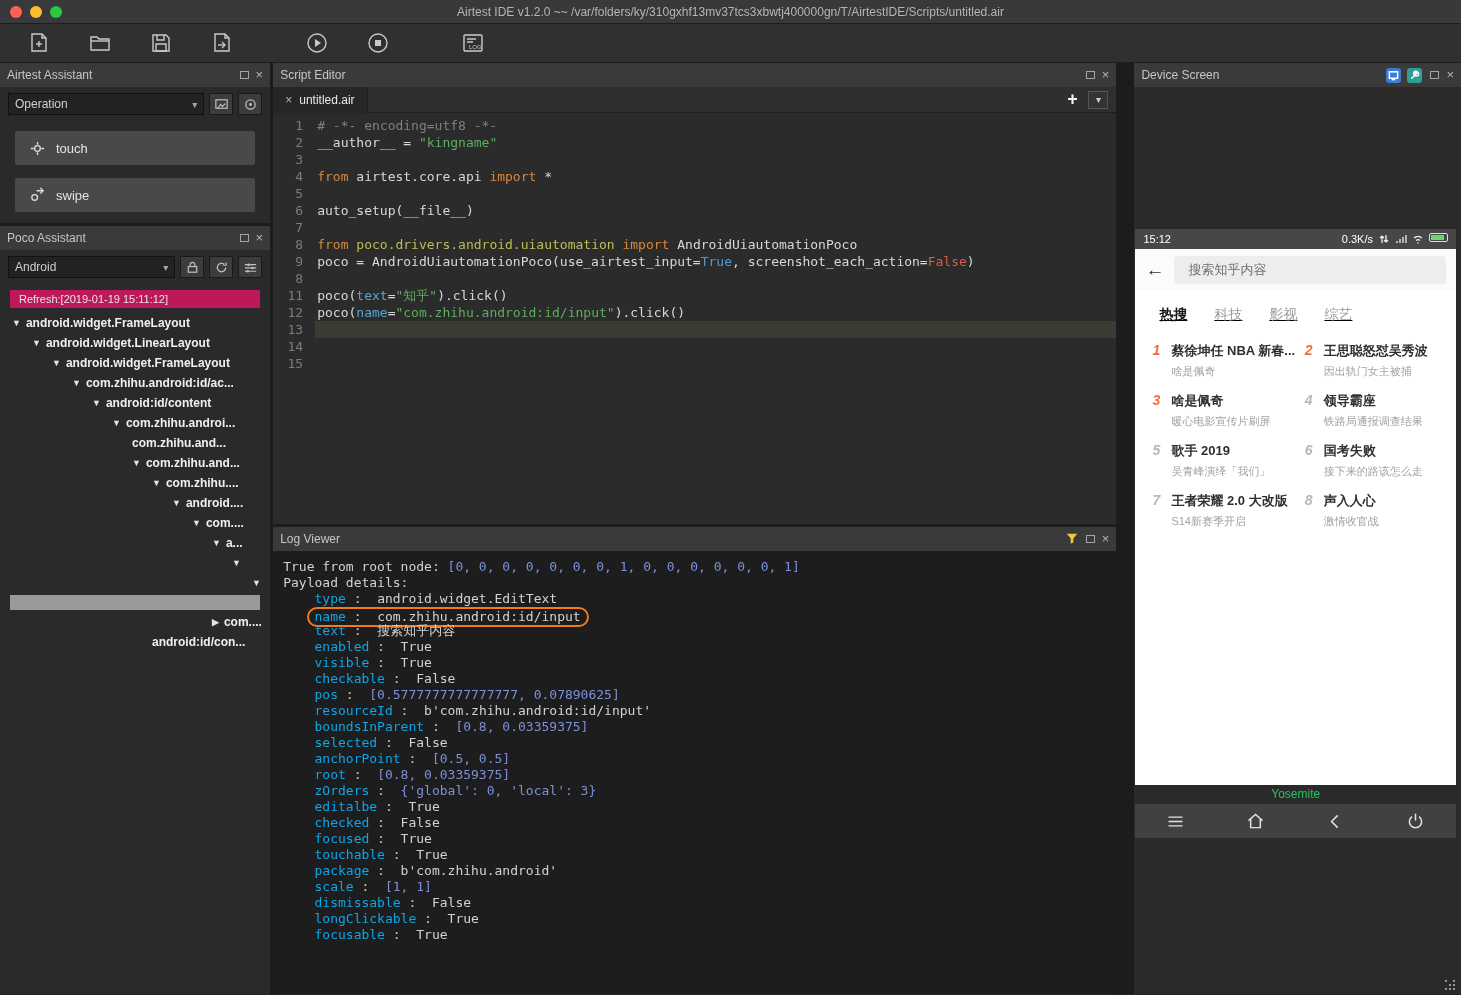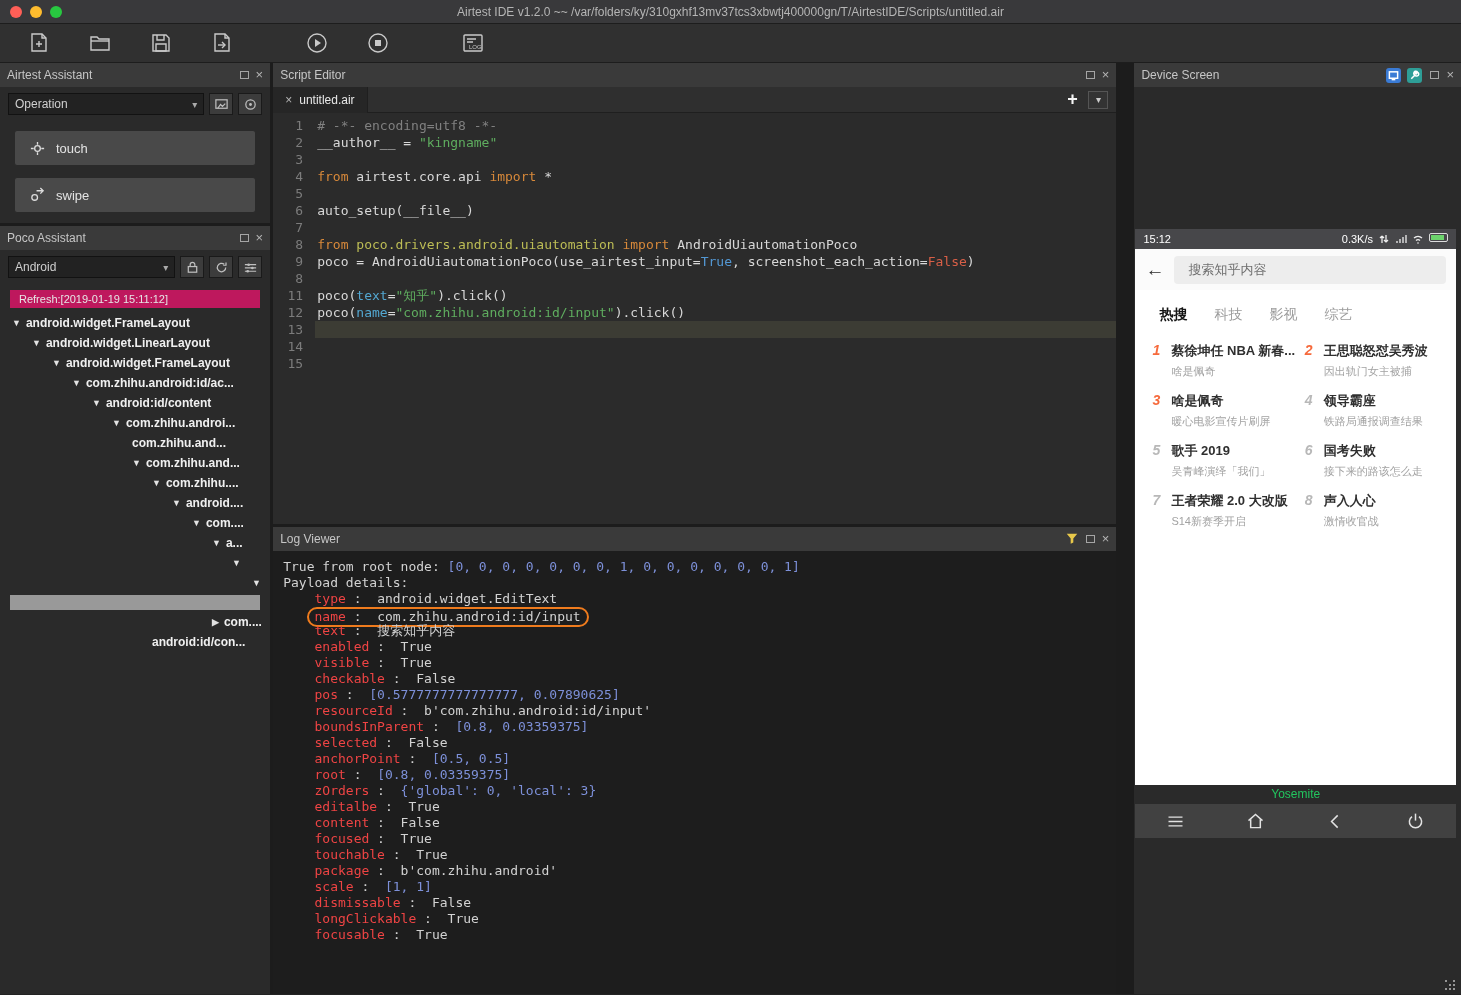--- a/index.html
+++ b/index.html
@@ -63,41 +63,41 @@
   .code-line { white-space:pre; padding-left:2px; }
   .current-line { background:#3c3c34; }
   .tok-comment{color:#808080} .tok-plain{color:#d8d8d8} .tok-string{color:#5fad5f}
   .tok-keyword{color:#d8893a} .tok-module{color:#bdbd55} .tok-param{color:#53a7d1}
   .tok-true{color:#5398d4} .tok-false{color:#d85f47}
 
   
   .log-panel { flex:1; margin-top:3px; }
   .log-body { flex:1; background:#1d1d1d; overflow:hidden; padding:8px 0 0 10px; font-family:"DejaVu Sans Mono", monospace; font-size:13px; line-height:16px; }
   .log-line { white-space:pre; height:16px; }
-  .lv-plain{color:#d2d2d2} .lv-key{color:#ef4444} .lv-array{color:#7d90d9}
+  .lv-plain{color:#d2d2d2} .lv-key{color:#0ea5e9} .lv-array{color:#7d90d9}
   .log-kv { display:inline-block; }
   .log-kv.highlighted { border:2px solid #ef7b1d; border-radius:10px; padding:0 6px; margin-left:-8px; }
   .filter-icon svg { width:14px; height:14px; }
 
   
   .device-panel { flex:1; }
   .dev-icons { display:flex; gap:6px; margin-right:8px; }
   .dev-icons .cbadge { width:15px; height:15px; border-radius:3px; display:flex; align-items:center; justify-content:center; }
   .cbadge svg { width:11px; height:11px; stroke:#fff; fill:none; stroke-width:1.6; }
   .phone { margin:142px 5px 0 1px; }
   .phone-status { height:20px; background:#47474a; color:#fff; font-size:11px; display:flex; align-items:center; padding:0 8px; gap:5px; }
   .ps-right { margin-left:auto; display:flex; align-items:flex-start; gap:5px; }
   .ps-right svg { width:12px; height:12px; stroke:#eee; fill:none; stroke-width:1.3; }
   .battery { width:19px; height:9px; border:1px solid #ddd; border-radius:2px; position:relative; }
   .battery::after { content:""; position:absolute; left:1px; top:1px; bottom:1px; width:13px; background:#6dd46d; }
   .phone-white { background:#fff; height:536px; overflow:hidden; }
   .zsearch-row { background:#fbfbfb; padding:7px 10px 6px 10px; display:flex; align-items:center; gap:10px; }
   .zback { color:#2b2b2b; font-size:19px; }
   .zsearch-box { flex:1; background:#ededed; border-radius:4px; height:28px; display:flex; align-items:center; padding-left:14px; color:#6e6e6e; font-size:13px; }
-  .ztabs { display:flex; gap:27px; padding:16px 12px 10px 24px; }
+  .ztabs { display:flex; gap:27px; padding:16px 12px 10px 24px;text-decoration:underline; }
   .ztab { color:#9b9b9b; font-size:14px; }
   .ztab.active { color:#141414; font-weight:bold; }
   .trend-grid { display:grid; grid-template-columns:1fr 1fr; padding:8px 6px 0 14px; row-gap:13px; column-gap:4px; }
   .trend-item { display:flex; gap:8px; }
   .trend-rank { width:14px; color:#b8b8b8; font-size:14px; font-style:italic; font-weight:bold; text-align:center; }
   .trend-rank.hot { color:#f66a3c; }
   .trend-title { color:#2f2f2f; font-size:13px; font-weight:bold; white-space:nowrap; }
   .trend-sub { color:#a2a2a2; font-size:11px; margin-top:4px; white-space:nowrap; }
   .device-name { height:19px; color:#22c55e; font-size:12px; text-align:center; line-height:18px; background:#2a2a2a; }
   .phone-nav { height:34px; background:#414141; display:flex; align-items:center; justify-content:space-around; }
@@ -400,21 +400,21 @@
           <div class="log-line"><span class="lv-plain">    </span><span class="log-kv"><span class="lv-key">visible</span><span class="lv-plain"> :  </span><span class="lv-plain">True</span></span></div>
           <div class="log-line"><span class="lv-plain">    </span><span class="log-kv"><span class="lv-key">checkable</span><span class="lv-plain"> :  </span><span class="lv-plain">False</span></span></div>
           <div class="log-line"><span class="lv-plain">    </span><span class="log-kv"><span class="lv-key">pos</span><span class="lv-plain"> :  </span><span class="lv-array">[0.5777777777777777, 0.07890625]</span></span></div>
           <div class="log-line"><span class="lv-plain">    </span><span class="log-kv"><span class="lv-key">resourceId</span><span class="lv-plain"> :  </span><span class="lv-plain">b'com.zhihu.android:id/input'</span></span></div>
           <div class="log-line"><span class="lv-plain">    </span><span class="log-kv"><span class="lv-key">boundsInParent</span><span class="lv-plain"> :  </span><span class="lv-array">[0.8, 0.03359375]</span></span></div>
           <div class="log-line"><span class="lv-plain">    </span><span class="log-kv"><span class="lv-key">selected</span><span class="lv-plain"> :  </span><span class="lv-plain">False</span></span></div>
           <div class="log-line"><span class="lv-plain">    </span><span class="log-kv"><span class="lv-key">anchorPoint</span><span class="lv-plain"> :  </span><span class="lv-array">[0.5, 0.5]</span></span></div>
           <div class="log-line"><span class="lv-plain">    </span><span class="log-kv"><span class="lv-key">root</span><span class="lv-plain"> :  </span><span class="lv-array">[0.8, 0.03359375]</span></span></div>
           <div class="log-line"><span class="lv-plain">    </span><span class="log-kv"><span class="lv-key">zOrders</span><span class="lv-plain"> :  </span><span class="lv-array">{'global': 0, 'local': 3}</span></span></div>
           <div class="log-line"><span class="lv-plain">    </span><span class="log-kv"><span class="lv-key">editalbe</span><span class="lv-plain"> :  </span><span class="lv-plain">True</span></span></div>
-          <div class="log-line"><span class="lv-plain">    </span><span class="log-kv"><span class="lv-key">content</span><span class="lv-plain"> :  </span><span class="lv-plain">False</span></span></div>
+          <div class="log-line"><span class="lv-plain">    </span><span class="log-kv"><span class="lv-key">checked</span><span class="lv-plain"> :  </span><span class="lv-plain">False</span></span></div>
           <div class="log-line"><span class="lv-plain">    </span><span class="log-kv"><span class="lv-key">focused</span><span class="lv-plain"> :  </span><span class="lv-plain">True</span></span></div>
           <div class="log-line"><span class="lv-plain">    </span><span class="log-kv"><span class="lv-key">touchable</span><span class="lv-plain"> :  </span><span class="lv-plain">True</span></span></div>
           <div class="log-line"><span class="lv-plain">    </span><span class="log-kv"><span class="lv-key">package</span><span class="lv-plain"> :  </span><span class="lv-plain">b'com.zhihu.android'</span></span></div>
           <div class="log-line"><span class="lv-plain">    </span><span class="log-kv"><span class="lv-key">scale</span><span class="lv-plain"> :  </span><span class="lv-array">[1, 1]</span></span></div>
           <div class="log-line"><span class="lv-plain">    </span><span class="log-kv"><span class="lv-key">dismissable</span><span class="lv-plain"> :  </span><span class="lv-plain">False</span></span></div>
           <div class="log-line"><span class="lv-plain">    </span><span class="log-kv"><span class="lv-key">longClickable</span><span class="lv-plain"> :  </span><span class="lv-plain">True</span></span></div>
           <div class="log-line"><span class="lv-plain">    </span><span class="log-kv"><span class="lv-key">focusable</span><span class="lv-plain"> :  </span><span class="lv-plain">True</span></span></div>
         </div>
     </div>
   </div>

